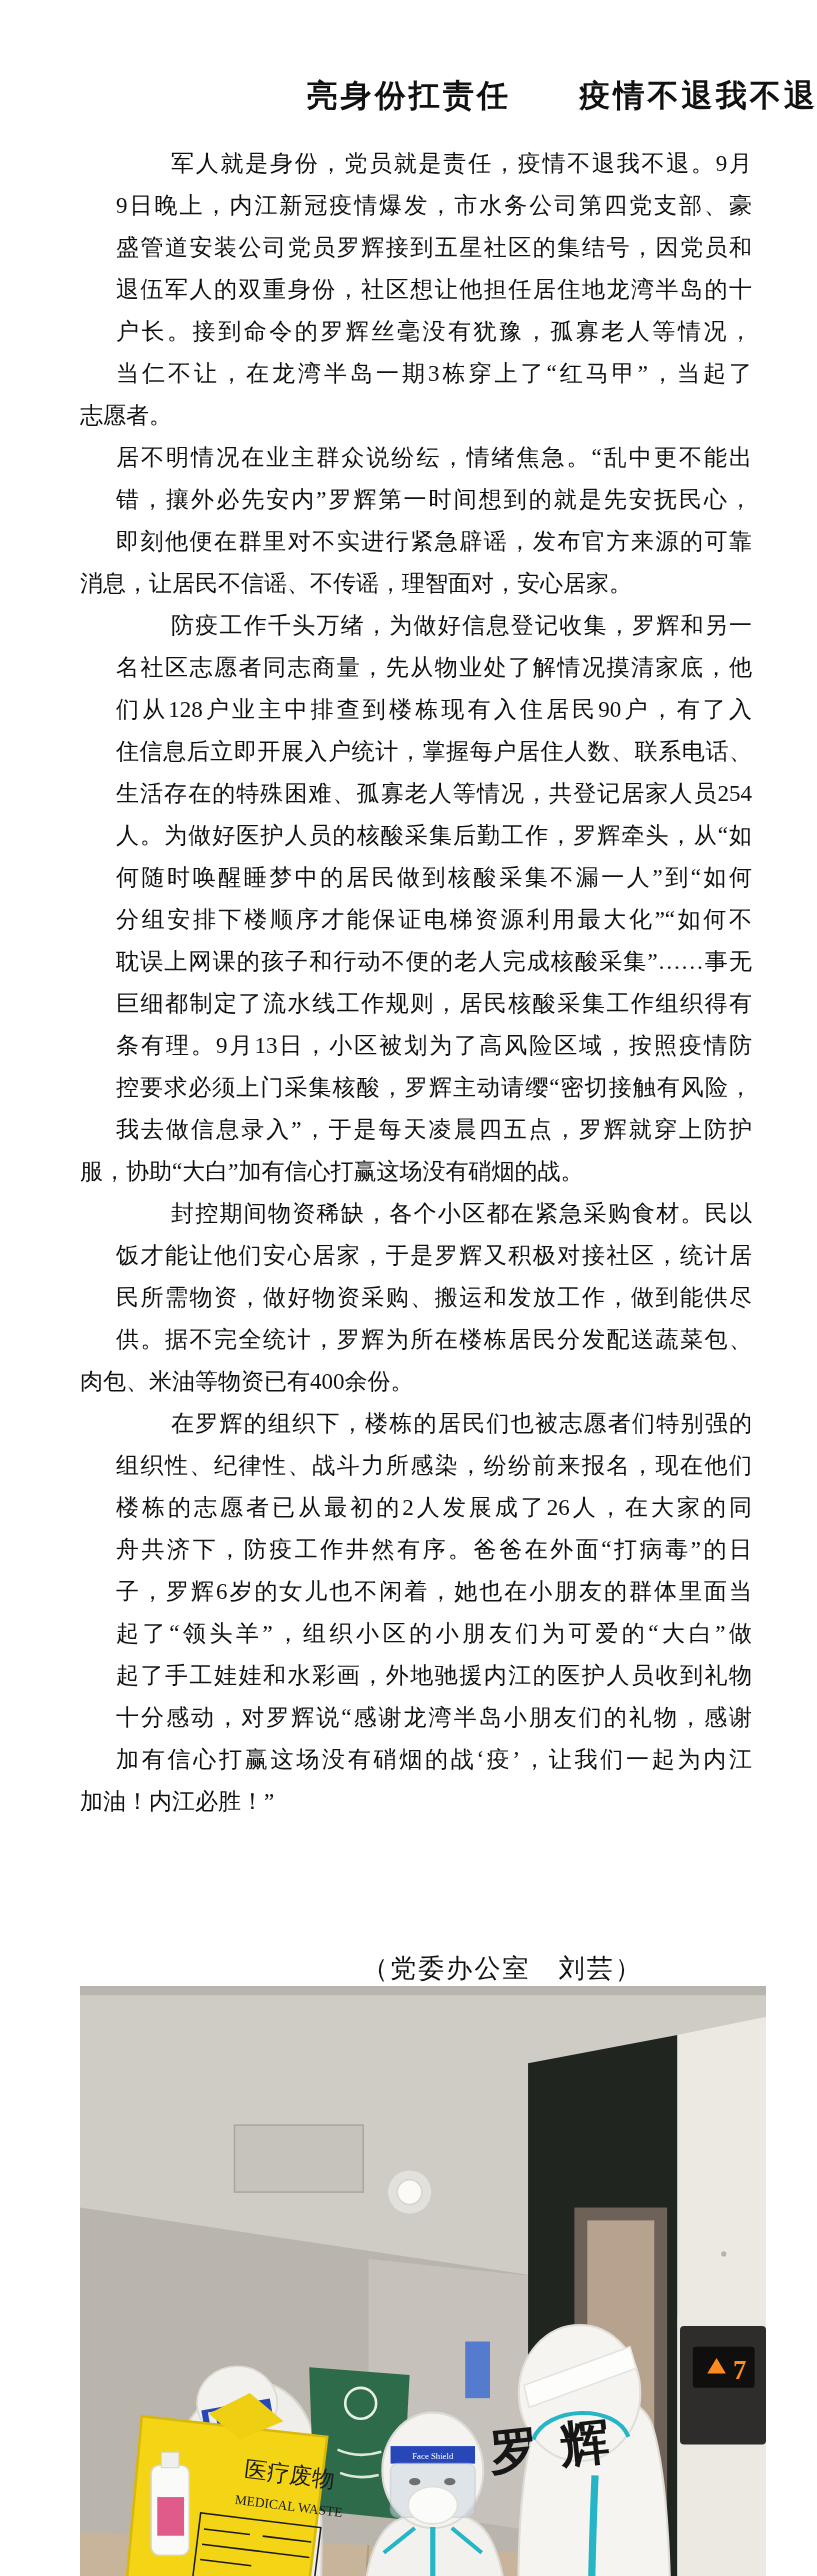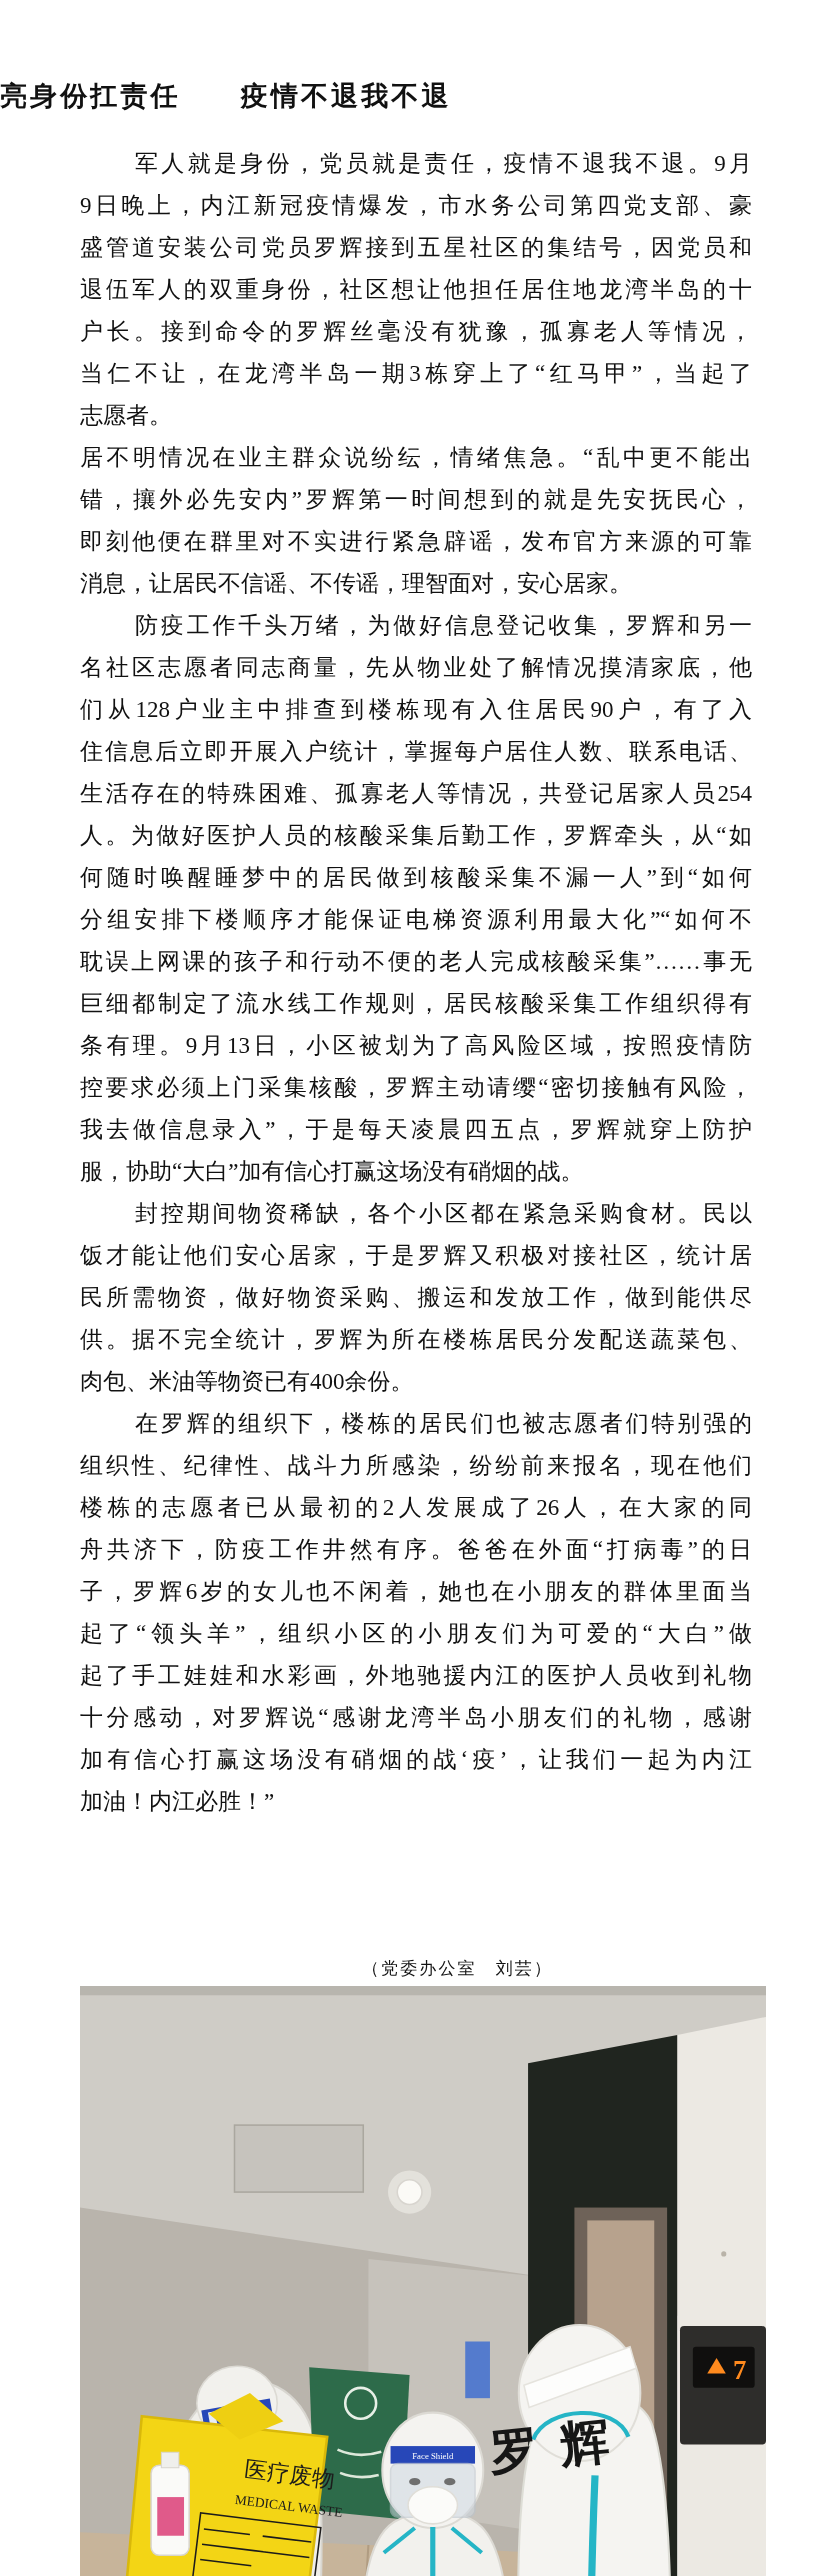--- a/index.html
+++ b/index.html
@@ -6,43 +6,44 @@
   .page{
     position:relative;
     width:818px;height:3582px;
     background:#ffffff;
     font-family:"Liberation Serif","DejaVu Serif",serif;
     color:#111;
     overflow:hidden;
   }
   .doc-title{
     position:absolute;top:80px;left:0;width:818px;
-    text-align:left;
-    font-size:27px;font-weight:bold;letter-spacing:3.1px;
+    text-align:right;
+    font-size:31px;font-weight:bold;letter-spacing:3.1px;
     line-height:32px;white-space:pre;
   }
   .article{
     position:absolute;top:143px;left:80px;width:672px;
   }
   .article .line{
     height:42px;line-height:42px;
     font-size:23px;
     white-space:nowrap;
     overflow:visible;
   }
   .article .line.fill{
     text-align:justify;
     text-align-last:justify;
     white-space:normal;
     overflow:hidden;
+    margin-left:36px;
   }
   .article .line.indent{ text-indent:55px; }
   .signature{
     position:absolute;top:1953px;left:80px;width:672px;
-    font-size:17px;letter-spacing:2.1px;line-height:31px;
+    font-size:26px;letter-spacing:2.1px;line-height:31px;
     padding-left:0;
   }
   .signature span{ margin-left:282px; }
   .photo{
     position:absolute;left:80px;width:686px;
     overflow:hidden;background:#fff;
   }
   .photo svg{display:block;width:100%;height:100%;}
   #photo-1{top:1986px;height:728px;}
   text{font-family:"Liberation Serif","DejaVu Serif",serif;}

